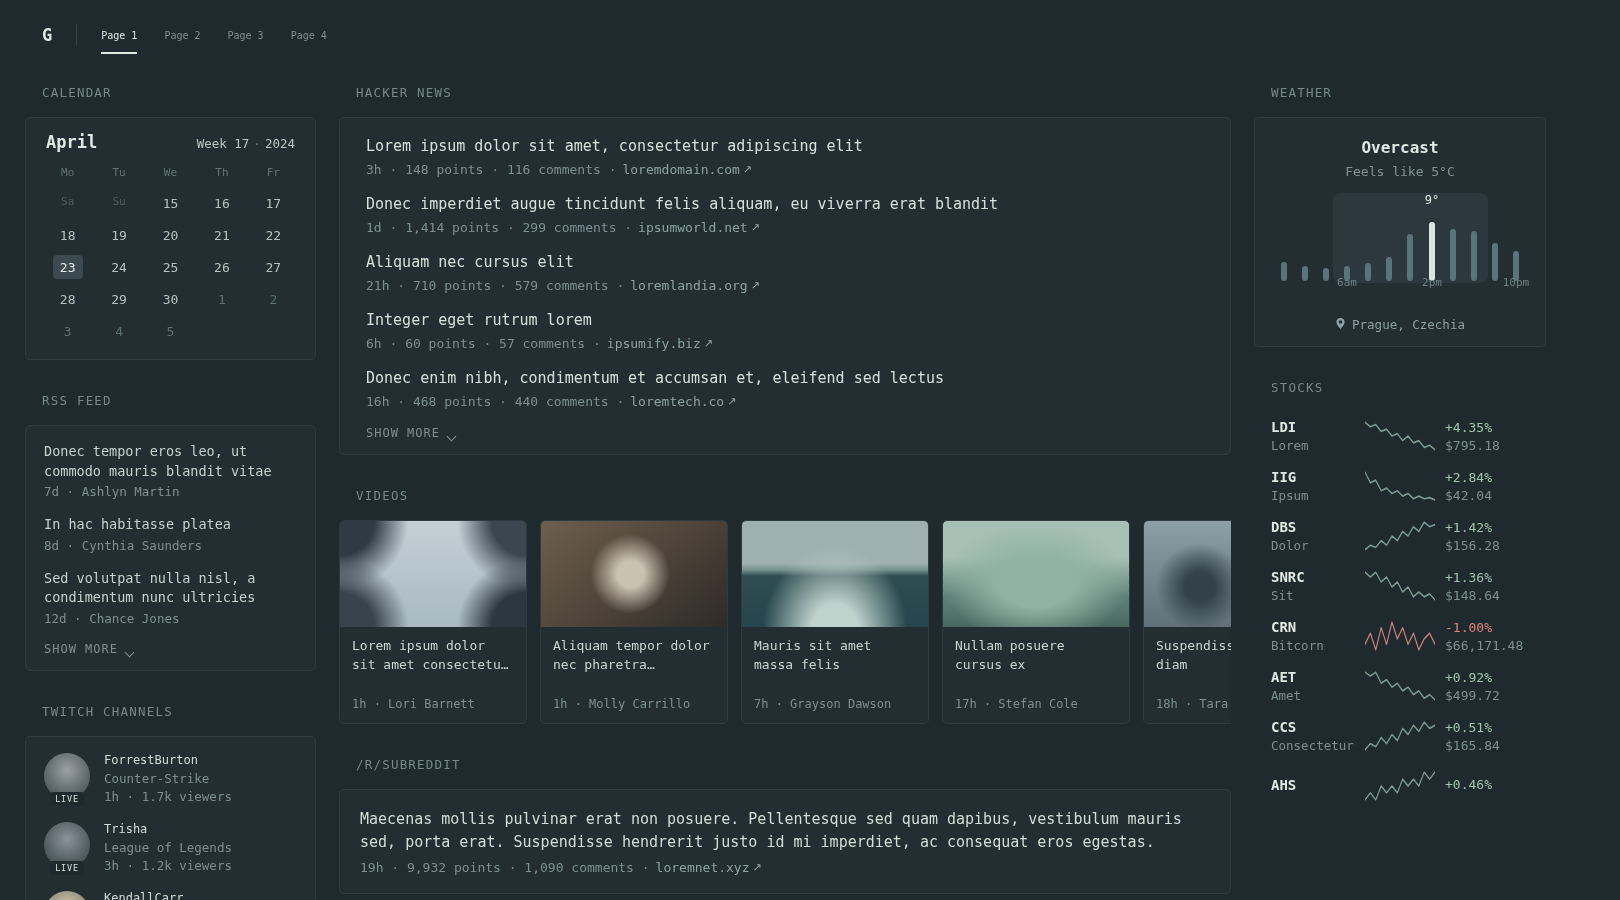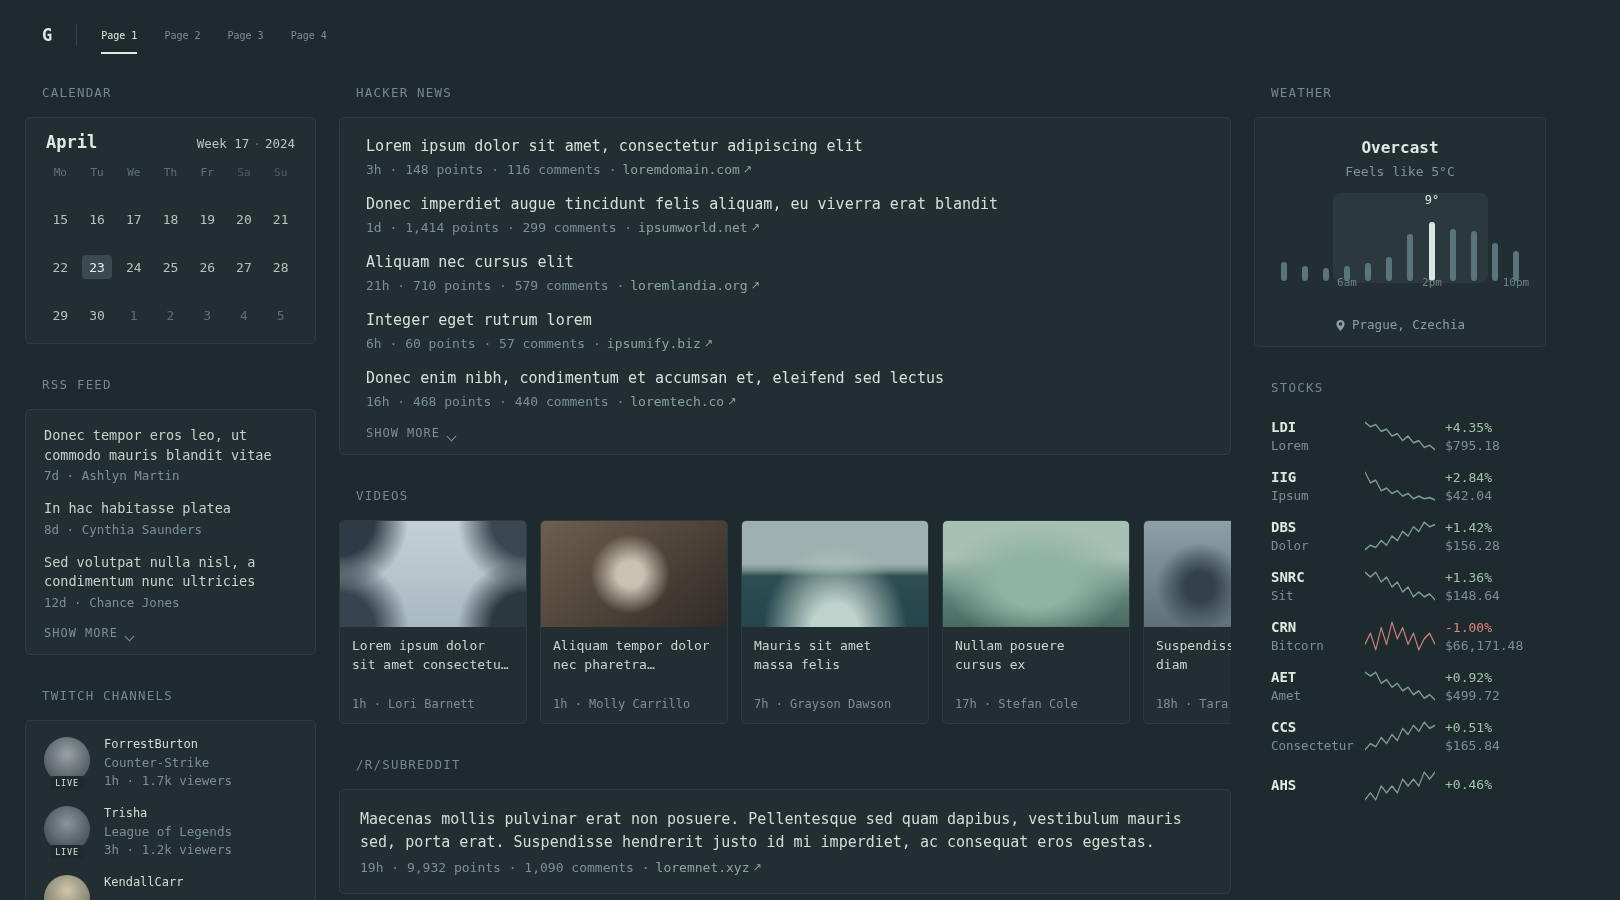--- a/index.html
+++ b/index.html
@@ -27,21 +27,21 @@
   .section-header { font-size: 12.5px; letter-spacing: 1.2px; color: #74898e; padding-left: 17px; margin-bottom: 17px; }
 
   .card { background: #222e32; border: 1px solid #2e3c42; border-radius: 5px; }
 
   
   .cal-card { padding: 14px 16px 16px; }
   .cal-head { display: flex; justify-content: space-between; align-items: baseline; margin-bottom: 14px; padding: 0 4px; }
   .cal-month { font-size: 17px; font-weight: bold; color: #dfe8e1; }
   .cal-meta { font-size: 12.5px; color: #b9c7c0; }
   .cal-meta .dot { color: #5f7478; margin: 0 4px; }
-  .cal-grid { display: grid; grid-template-columns: repeat(7, 1fr); row-gap: 24px; justify-items: center; align-items: center; }
+  .cal-grid { display: grid; grid-template-columns: repeat(5, 1fr); row-gap: 8px; justify-items: center; align-items: center; }
   .cal-wd { font-size: 11px; color: #5f7478; margin-bottom: 4px; }
   .cal-wd.we { color: #4c5e63; }
   .cal-day { font-size: 13px; color: #b4c3bc; width: 30px; height: 24px; display: flex; align-items: center; justify-content: center; border-radius: 4px; cursor: pointer; }
   .cal-day.other { color: #5d7074; }
   .cal-day.selected { background: #3a4a50; color: #e8efe8; }
 
   
   .rss-card { padding: 16px 18px 14px; }
   .feed-item { margin-bottom: 16px; }
   .feed-title { font-size: 13.5px; line-height: 1.45; color: #c6d3cb; cursor: pointer; display: block; }
@@ -104,21 +104,21 @@
   .weather-card { padding: 16px 16px 14px; text-align: center; }
   .w-cond { font-size: 16px; font-weight: bold; color: #dfe8e1; margin-top: 4px; }
   .w-feels { font-size: 13px; color: #7e9398; margin-top: 7px; }
   .w-chart { position: relative; height: 112px; margin-top: 14px; }
   .day-block { position: absolute; top: 0; bottom: 22px; background: #2b393e; border-radius: 8px; }
   .w-bars { position: absolute; left: 2px; right: 2px; bottom: 24px; height: 74px; display: flex; align-items: flex-end; justify-content: space-between; padding: 0 8px; }
   .wbar { width: 6px; border-radius: 3px; background: #5a747c; }
   .wbar.peak { background: #d9e6e2; }
   .w-peak-label { position: absolute; top: 0; transform: translateX(-50%); font-size: 12px; color: #dfe8e1; }
   .w-time { position: absolute; bottom: 16px; transform: translateX(-50%); font-size: 11px; color: #6d8287; }
-  .w-loc { margin-top: 12px; display: flex; justify-content: center; align-items: flex-end; gap: 6px; font-size: 12.5px; color: #8aa0a5; }
+  .w-loc { margin-top: 12px; display: flex; justify-content: center; align-items: flex-start; gap: 6px; font-size: 12.5px; color: #8aa0a5; }
 
   
   .stocks-list { padding: 0 19px 0 17px; margin-top: 24px; }
   .stock-row { display: flex; align-items: center; margin-bottom: 16px; cursor: pointer; }
   .stock-id { width: 84px; flex: none; }
   .stock-symbol { font-size: 14px; font-weight: bold; color: #e0e9e1; }
   .stock-name { font-size: 12.5px; color: #7b9095; margin-top: 3px; }
   .stock-spark { flex: 1; height: 34px; margin: 0 10px; }
   .stock-spark svg { width: 100%; height: 100%; display: block; }
   .stock-values { flex: none; min-width: 82px; text-align: left; }

